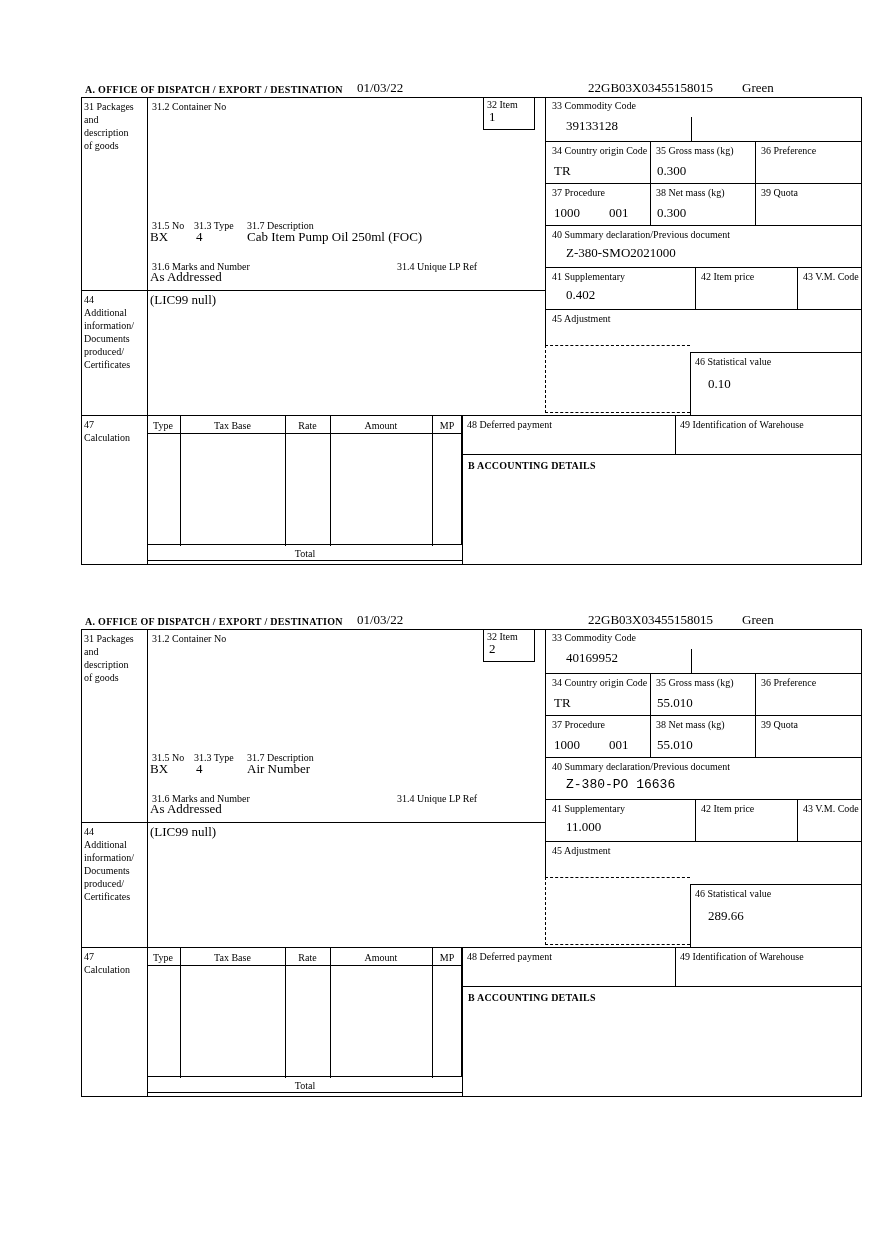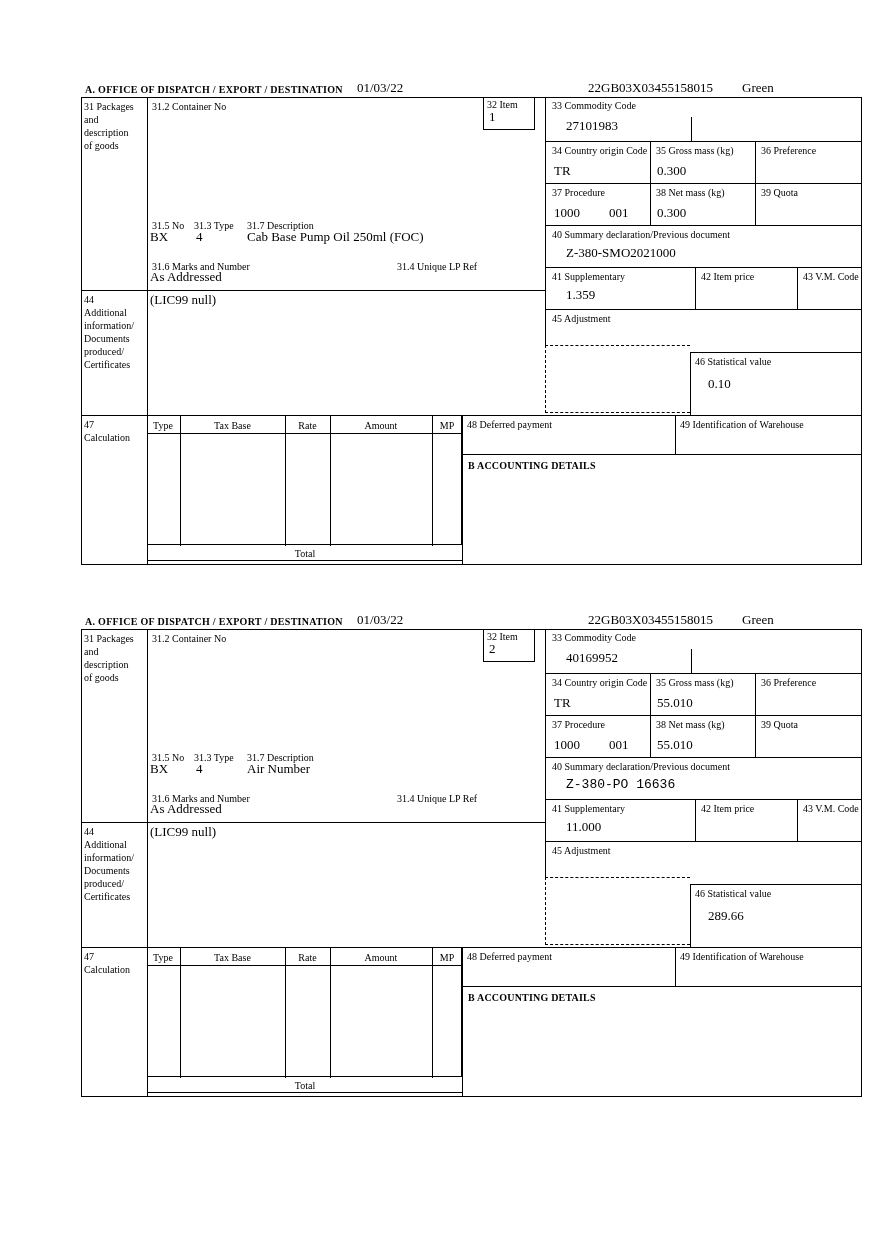--- a/index.html
+++ b/index.html
@@ -57,33 +57,33 @@
   <div class="abs bl br bb" style="left:483px;top:17px;width:52px;height:33px;">
     <span class="lbl" style="position:absolute;left:3px;top:1px;">32 Item</span>
     <span class="val" style="position:absolute;left:5px;top:13px;">1</span>
   </div>
 
   <span class="abs lbl" style="left:152px;top:139px;">31.5 No</span>
   <span class="abs lbl" style="left:194px;top:139px;">31.3 Type</span>
   <span class="abs lbl" style="left:247px;top:139px;">31.7 Description</span>
   <span class="abs val" style="left:150px;top:150px;">BX</span>
   <span class="abs val" style="left:196px;top:150px;">4</span>
-  <span class="abs val" style="left:247px;top:150px;">Cab Base Pump Oil 250ml (FOC)</span>
+  <span class="abs val" style="left:247px;top:150px;">Cab Item Pump Oil 250ml (FOC)</span>
 
   <span class="abs lbl" style="left:152px;top:180px;">31.6 Marks and Number</span>
   <span class="abs lbl" style="left:397px;top:180px;">31.4 Unique LP Ref</span>
   <span class="abs val" style="left:150px;top:190px;">As Addressed</span>
 
   <div class="abs bt" style="left:148px;top:210px;width:397px;height:125px;">
     <span class="val" style="position:absolute;left:2px;top:2px;">(LIC99 null)</span>
   </div>
 
   <div class="abs bl bb" style="left:545px;top:17px;width:317px;height:45px;">
     <span class="lbl" style="position:absolute;left:6px;top:2px;">33 Commodity Code</span>
-    <span class="val" style="position:absolute;left:20px;top:22px;">27101983</span>
+    <span class="val" style="position:absolute;left:20px;top:22px;">39133128</span>
     <span class="abs" style="left:145px;top:20px;height:24px;border-left:1px solid #000;"></span>
   </div>
 
   <div class="abs bl bb" style="left:545px;top:62px;width:105px;height:42px;">
     <span class="lbl" style="position:absolute;left:6px;top:2px;">34 Country origin Code</span>
     <span class="val" style="position:absolute;left:8px;top:22px;">TR</span>
   </div>
   <div class="abs bl bb" style="left:650px;top:62px;width:105px;height:42px;">
     <span class="lbl" style="position:absolute;left:5px;top:2px;">35 Gross mass (kg)</span>
     <span class="val" style="position:absolute;left:6px;top:22px;">0.300</span>
@@ -105,21 +105,21 @@
     <span class="lbl" style="position:absolute;left:5px;top:2px;">39 Quota</span>
   </div>
 
   <div class="abs bl bb" style="left:545px;top:146px;width:317px;height:42px;">
     <span class="lbl" style="position:absolute;left:6px;top:2px;">40 Summary declaration/Previous document</span>
     <span class="val" style="position:absolute;left:20px;top:20px;">Z-380-SMO2021000</span>
   </div>
 
   <div class="abs bl bb" style="left:545px;top:188px;width:150px;height:42px;">
     <span class="lbl" style="position:absolute;left:6px;top:2px;">41 Supplementary</span>
-    <span class="val" style="position:absolute;left:20px;top:20px;">1.359</span>
+    <span class="val" style="position:absolute;left:20px;top:20px;">0.402</span>
   </div>
   <div class="abs bl bb" style="left:695px;top:188px;width:102px;height:42px;">
     <span class="lbl" style="position:absolute;left:5px;top:2px;">42 Item price</span>
   </div>
   <div class="abs bl bb" style="left:797px;top:188px;width:65px;height:42px;">
     <span class="lbl" style="position:absolute;left:5px;top:2px;">43 V.M. Code</span>
   </div>
 
   <div class="abs bl" style="left:545px;top:230px;width:317px;height:35px;">
     <span class="lbl" style="position:absolute;left:6px;top:2px;">45 Adjustment</span>

